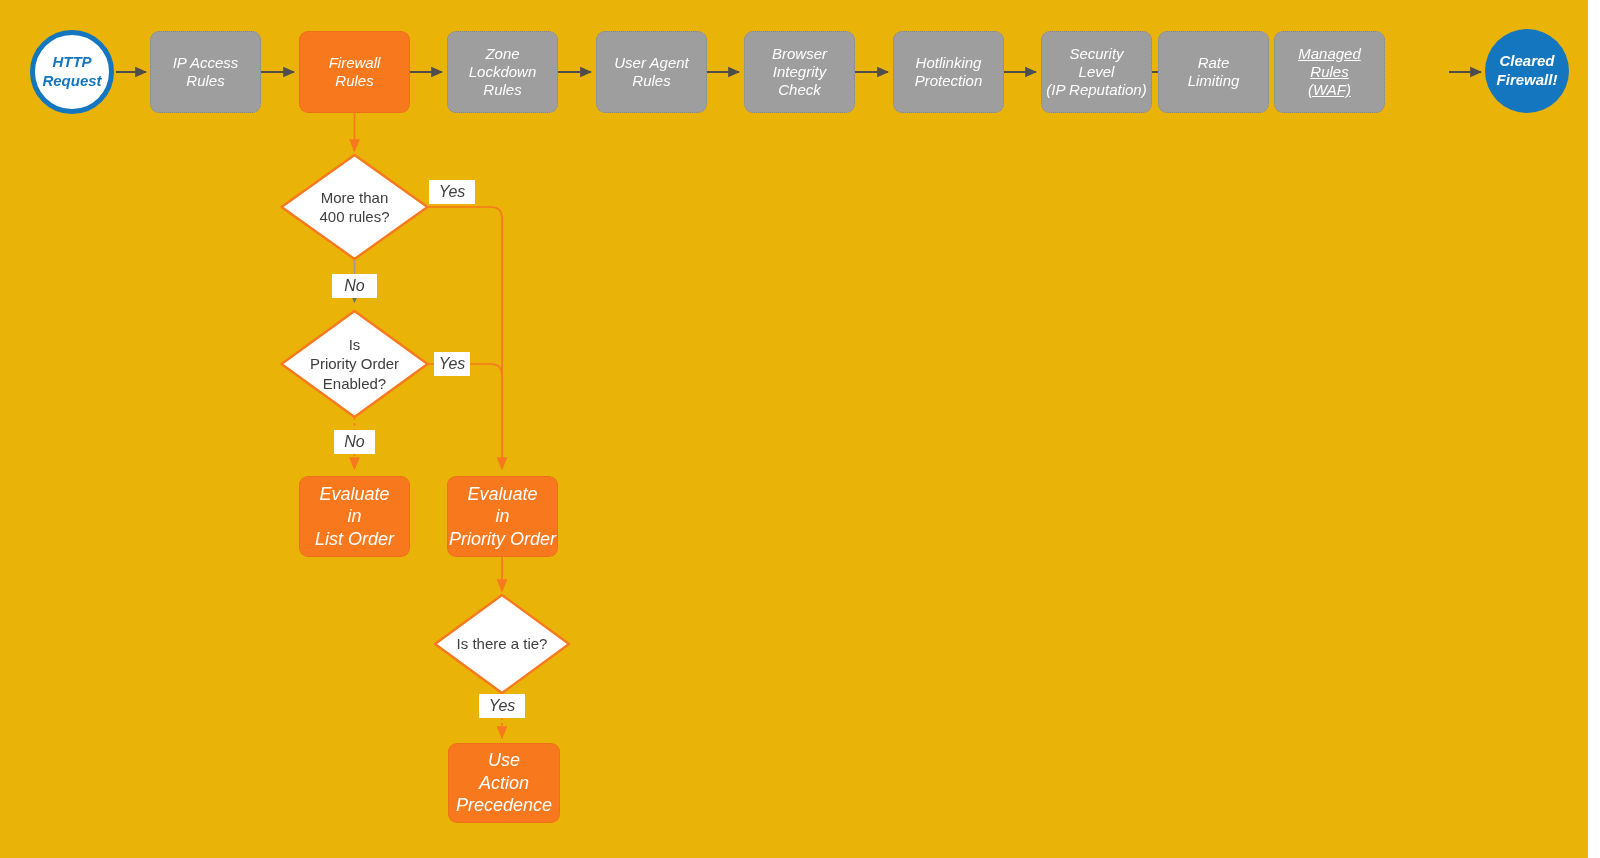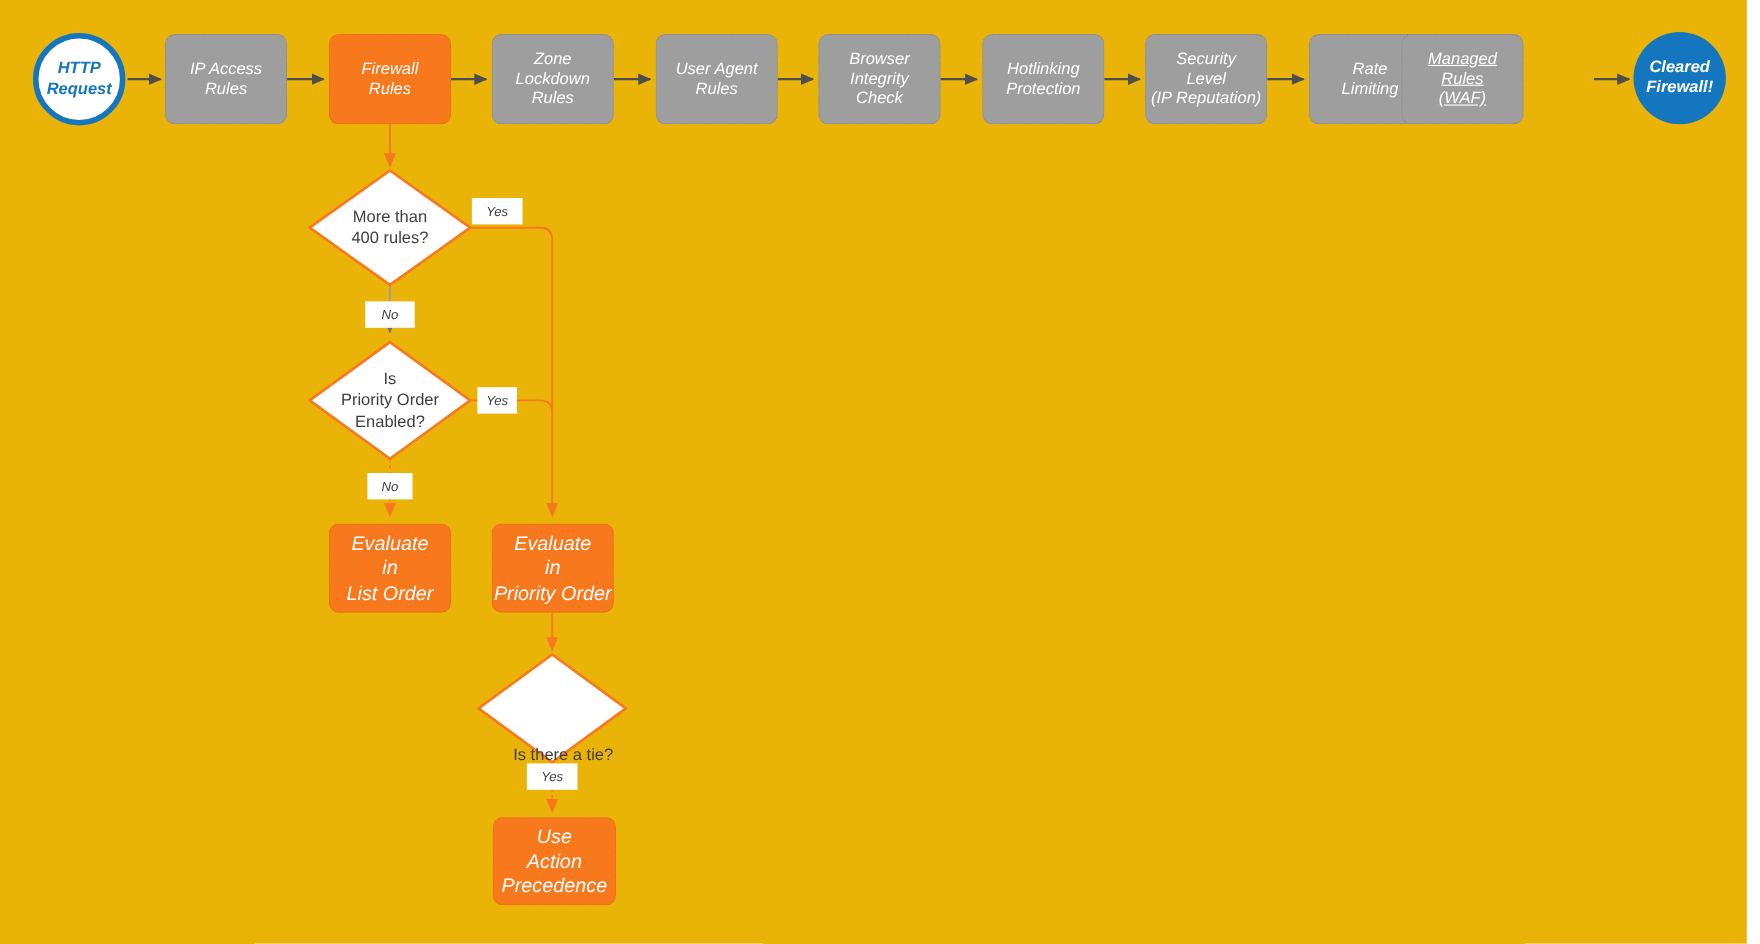--- a/index.html
+++ b/index.html
@@ -78,21 +78,21 @@
     white-space: pre-line;
   }
   .edge-label {
     position: absolute;
     display: flex;
     align-items: center;
     justify-content: center;
     background: #ffffff;
     color: #3E3E3E;
     font-style: italic;
-    font-size: 12px;
+    font-size: 16px;
     line-height: 1;
   }
 </style>
 </head>
 <body>
 
 <div class="canvas">
 
   <svg class="connectors" width="1600" height="858" viewBox="0 0 1600 858" xmlns="http://www.w3.org/2000/svg">
     <defs>
@@ -168,36 +168,36 @@
   </div>
   <div class="node step" style="left:893px;">
     <span>Hotlinking
 Protection</span>
   </div>
   <div class="node step" style="left:1041px;">
     <span>Security
 Level
 (IP Reputation)</span>
   </div>
-  <div class="node step" style="left:1190px;">
+  <div class="node step" style="left:1158px;">
     <span>Rate
 Limiting</span>
   </div>
   <div class="node step" style="left:1274px;text-decoration:underline;">
     <span>Managed
 Rules
 (WAF)</span>
   </div>
 
   <div class="diamond-label" style="left:288px; top:170px; width:133px; height:74px;">More than
 400 rules?</div>
   <div class="diamond-label" style="left:288px; top:325px; width:133px; height:78px;">Is
 Priority Order
 Enabled?</div>
-  <div class="diamond-label" style="left:447px; top:630px; width:130px; height:28px;margin-top:43px;">Is there a tie?</div>
+  <div class="diamond-label" style="left:437px; top:630px; width:130px; height:28px;">Is there a tie?</div>
 
   <div class="node action" style="left:299px; top:476px; width:111px; height:81px;">
     <span>Evaluate
 in
 List Order</span>
   </div>
   <div class="node action" style="left:447px; top:476px; width:111px; height:81px;">
     <span>Evaluate
 in
 Priority Order</span>

